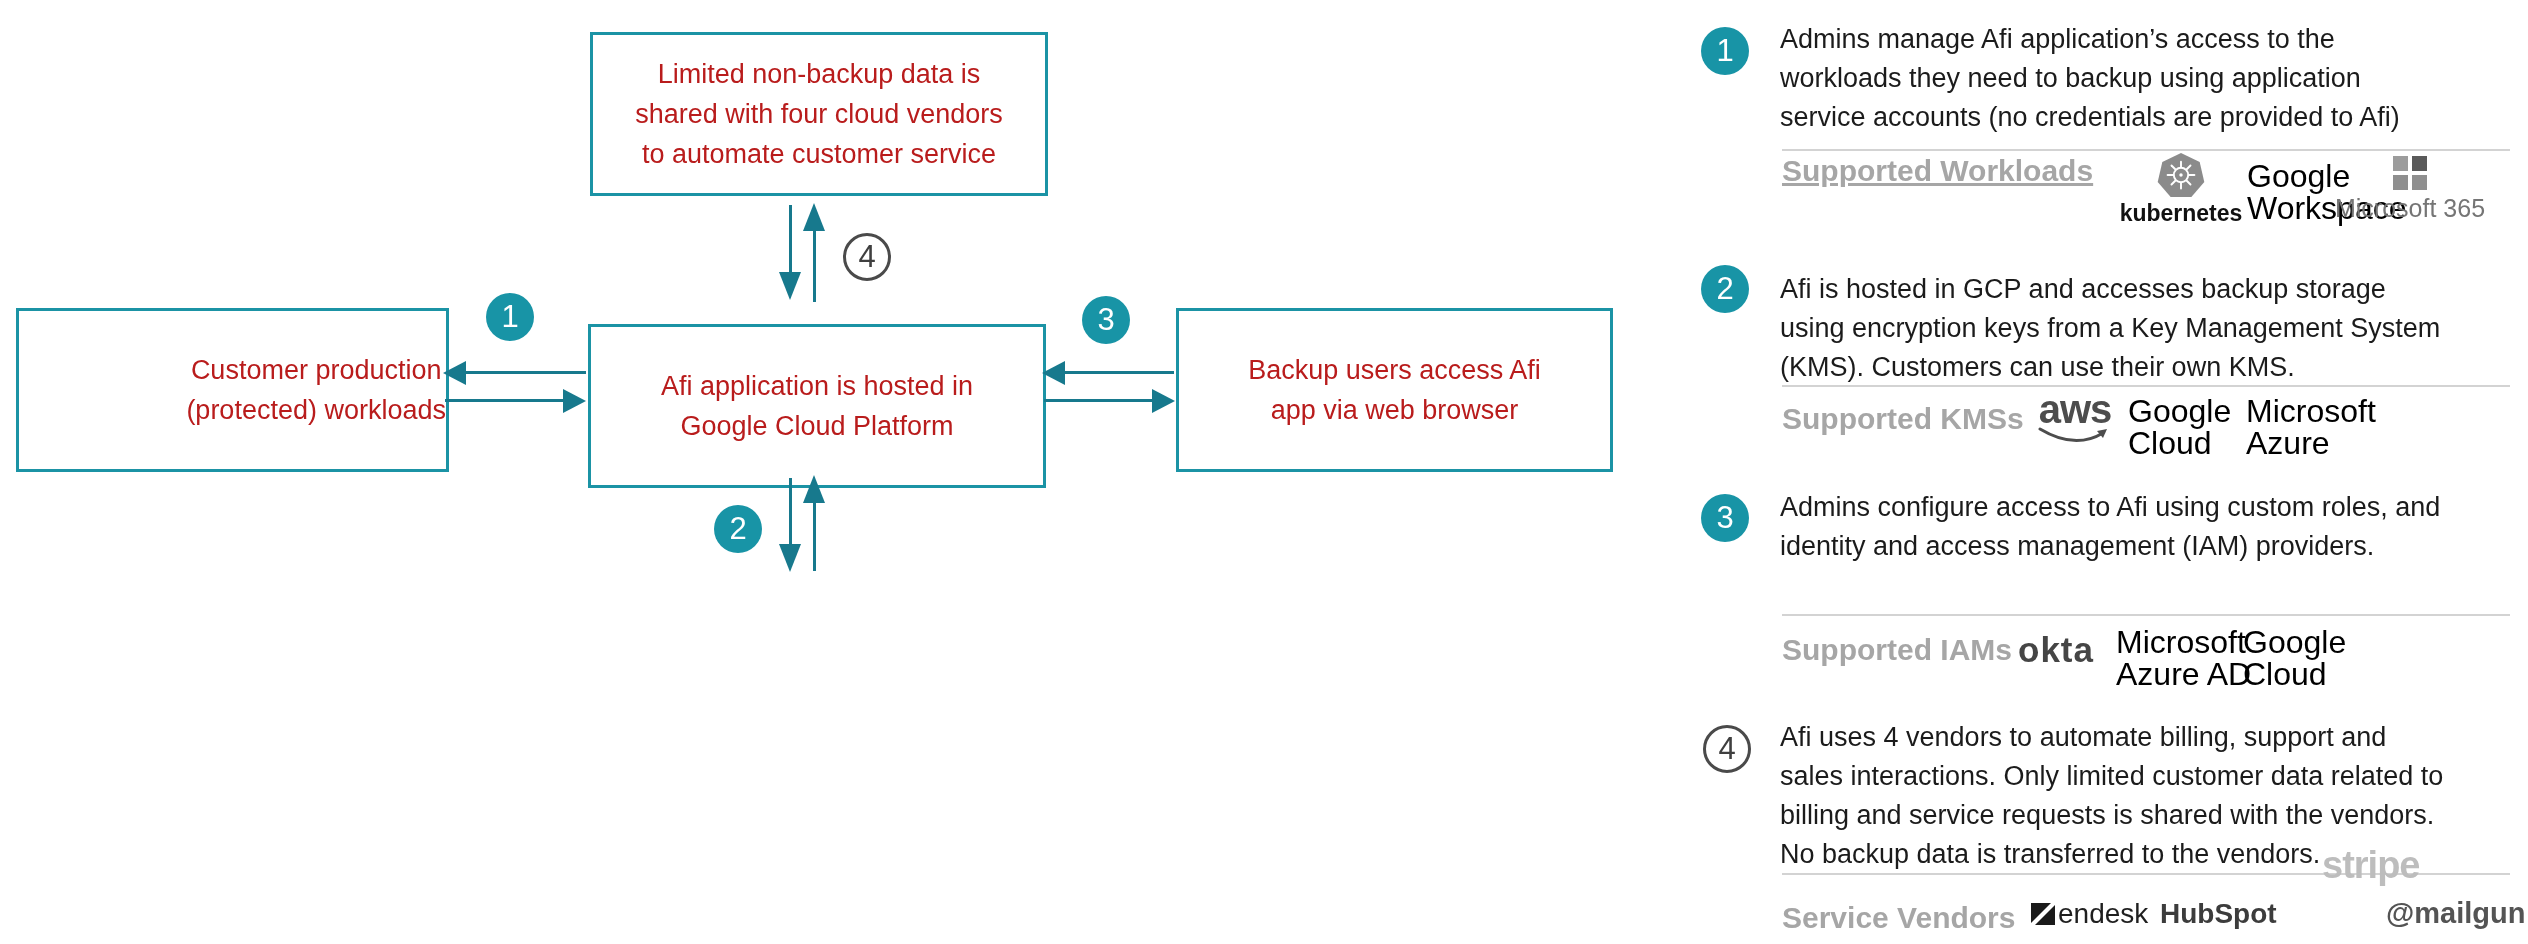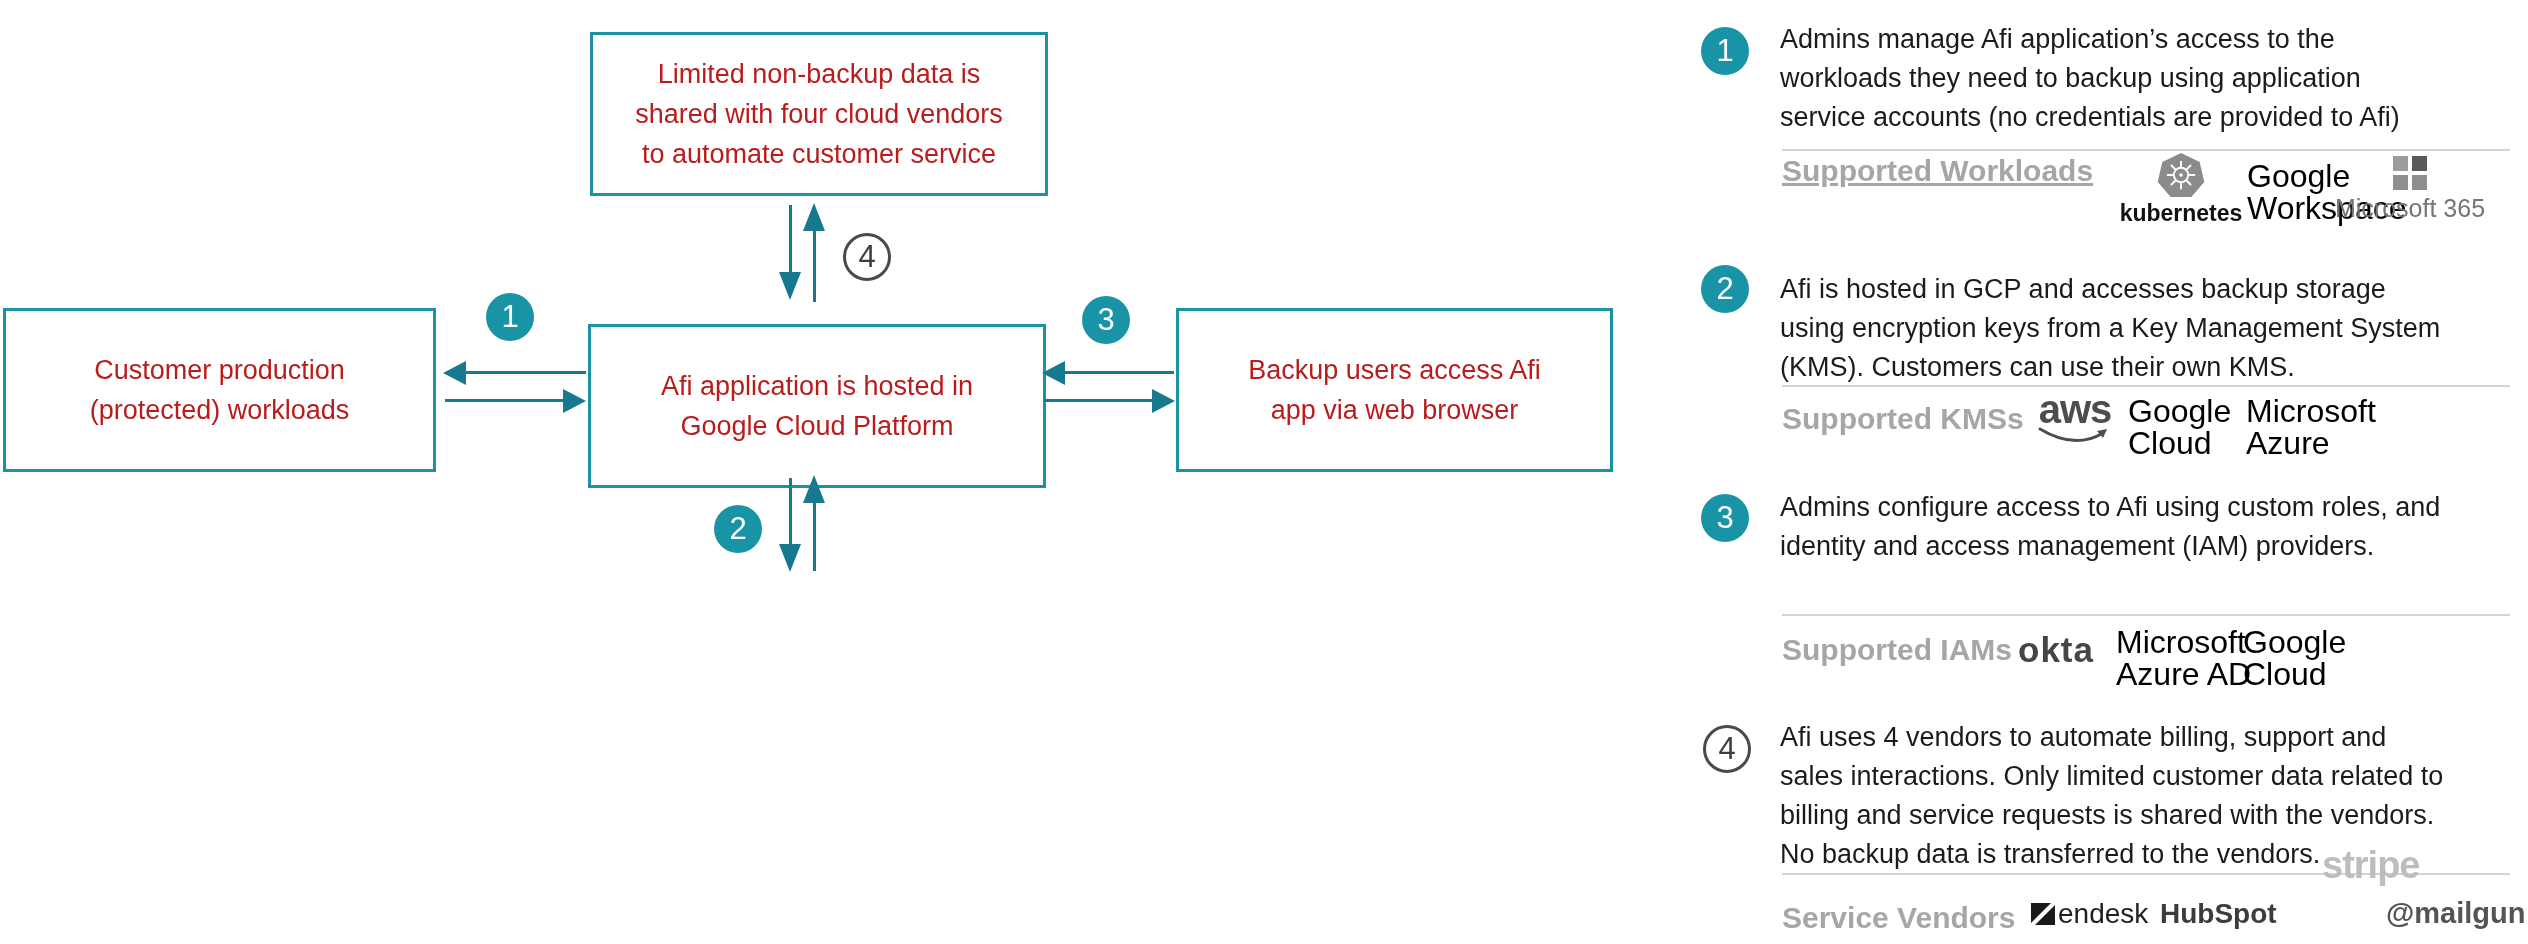--- a/index.html
+++ b/index.html
@@ -52,21 +52,21 @@
 <div id="stage">
 
   <div class="dbox" style="left:590px;top:32px;width:452px;height:158px;">
     <div class="lines">
       <div>Limited non-backup data is</div>
       <div>shared with four cloud vendors</div>
       <div>to automate customer service</div>
     </div>
   </div>
 
-  <div class="dbox" style="left:3px;top:308px;width:427px;height:158px;">
+  <div class="dbox" style="left:16px;top:308px;width:427px;height:158px;justify-content:flex-end;">
     <div class="lines">
       <div>Customer production</div>
       <div>(protected) workloads</div>
     </div>
   </div>
 
   <div class="dbox" style="left:588px;top:324px;width:452px;height:158px;">
     <div class="lines">
       <div>Afi application is hosted in</div>
       <div>Google Cloud Platform</div>

